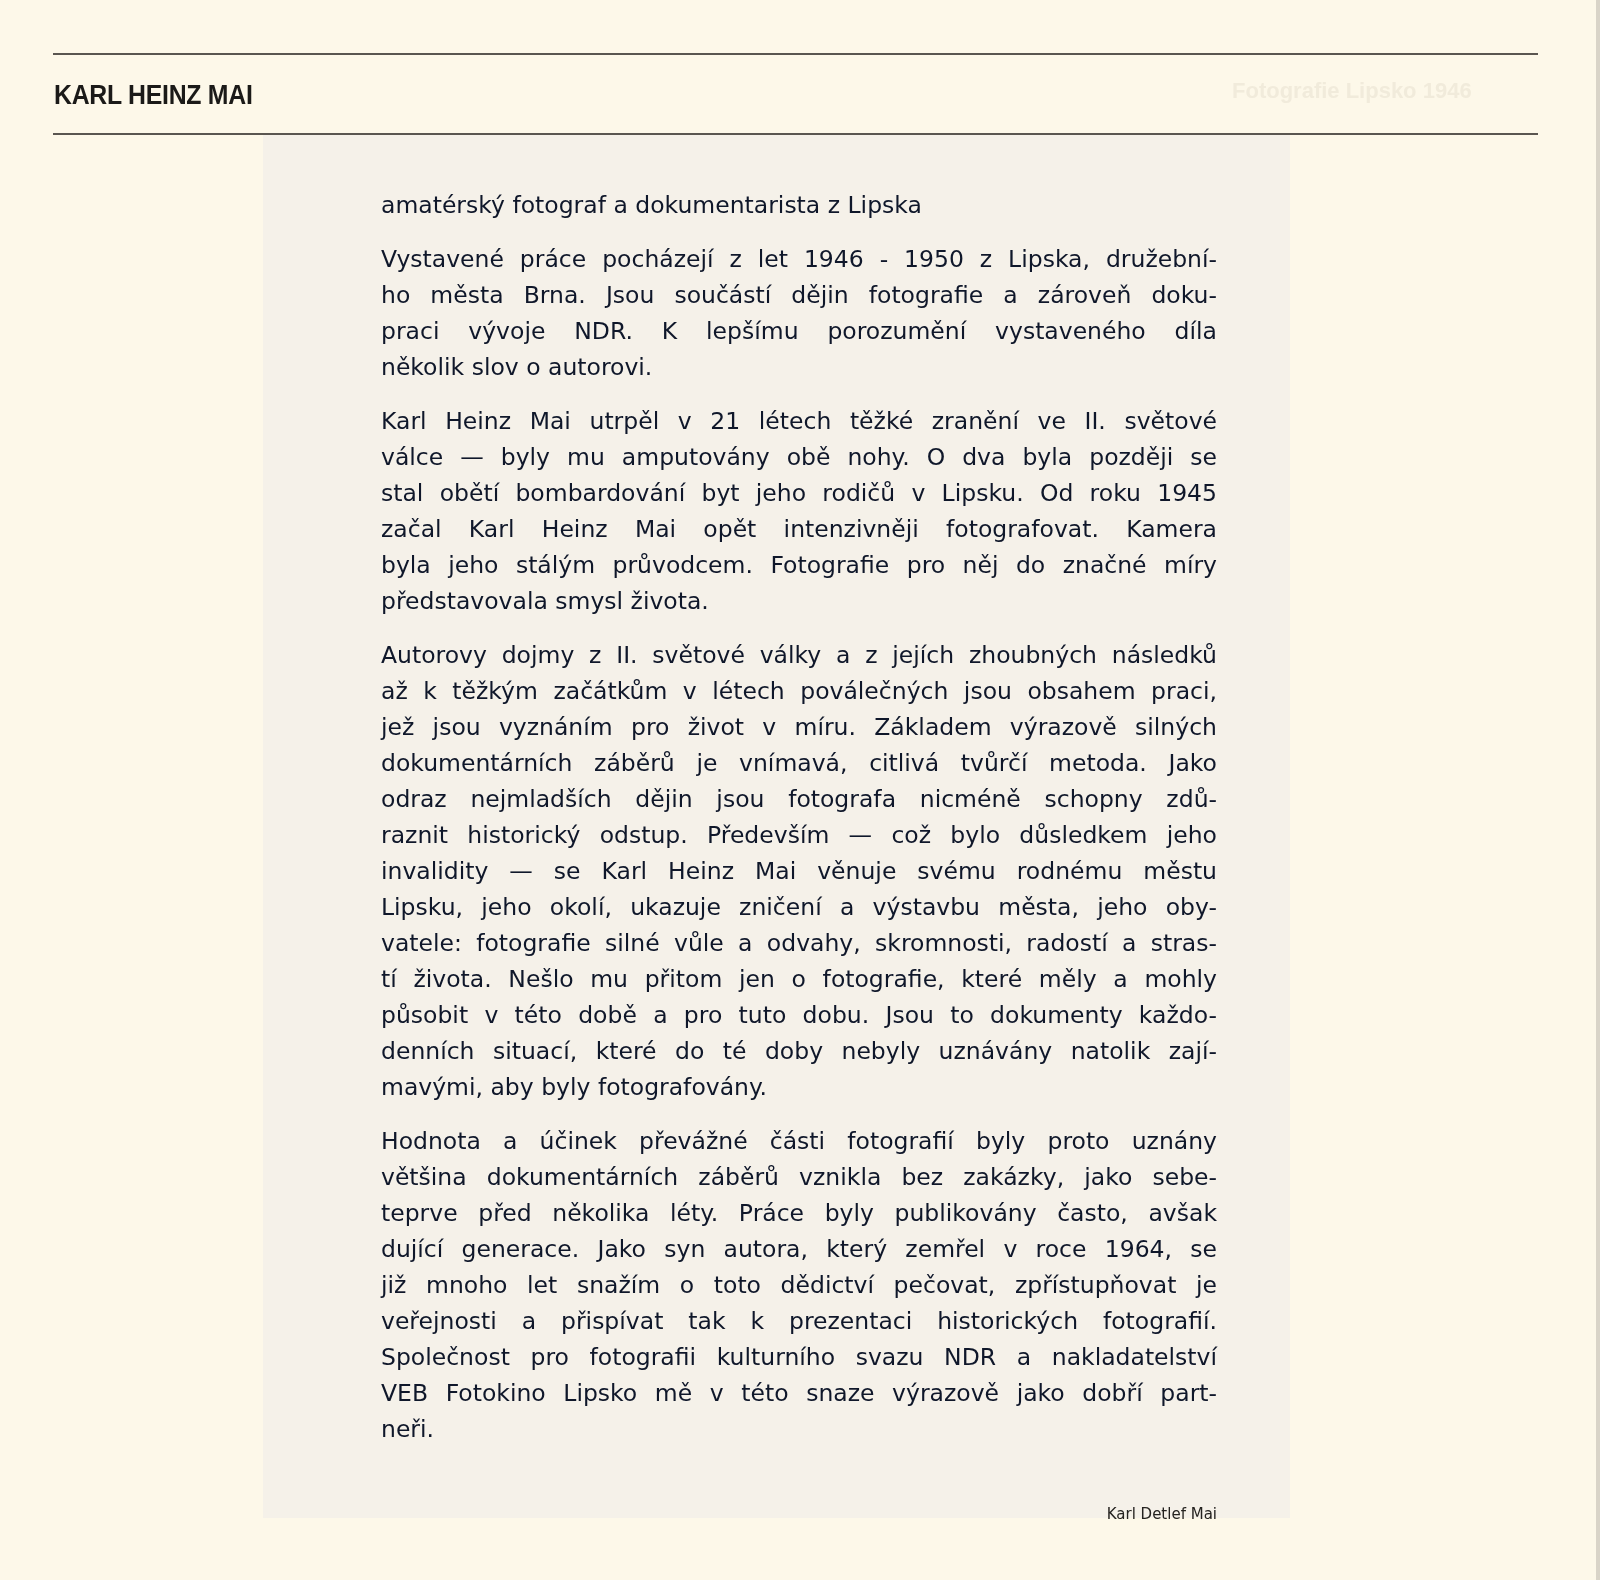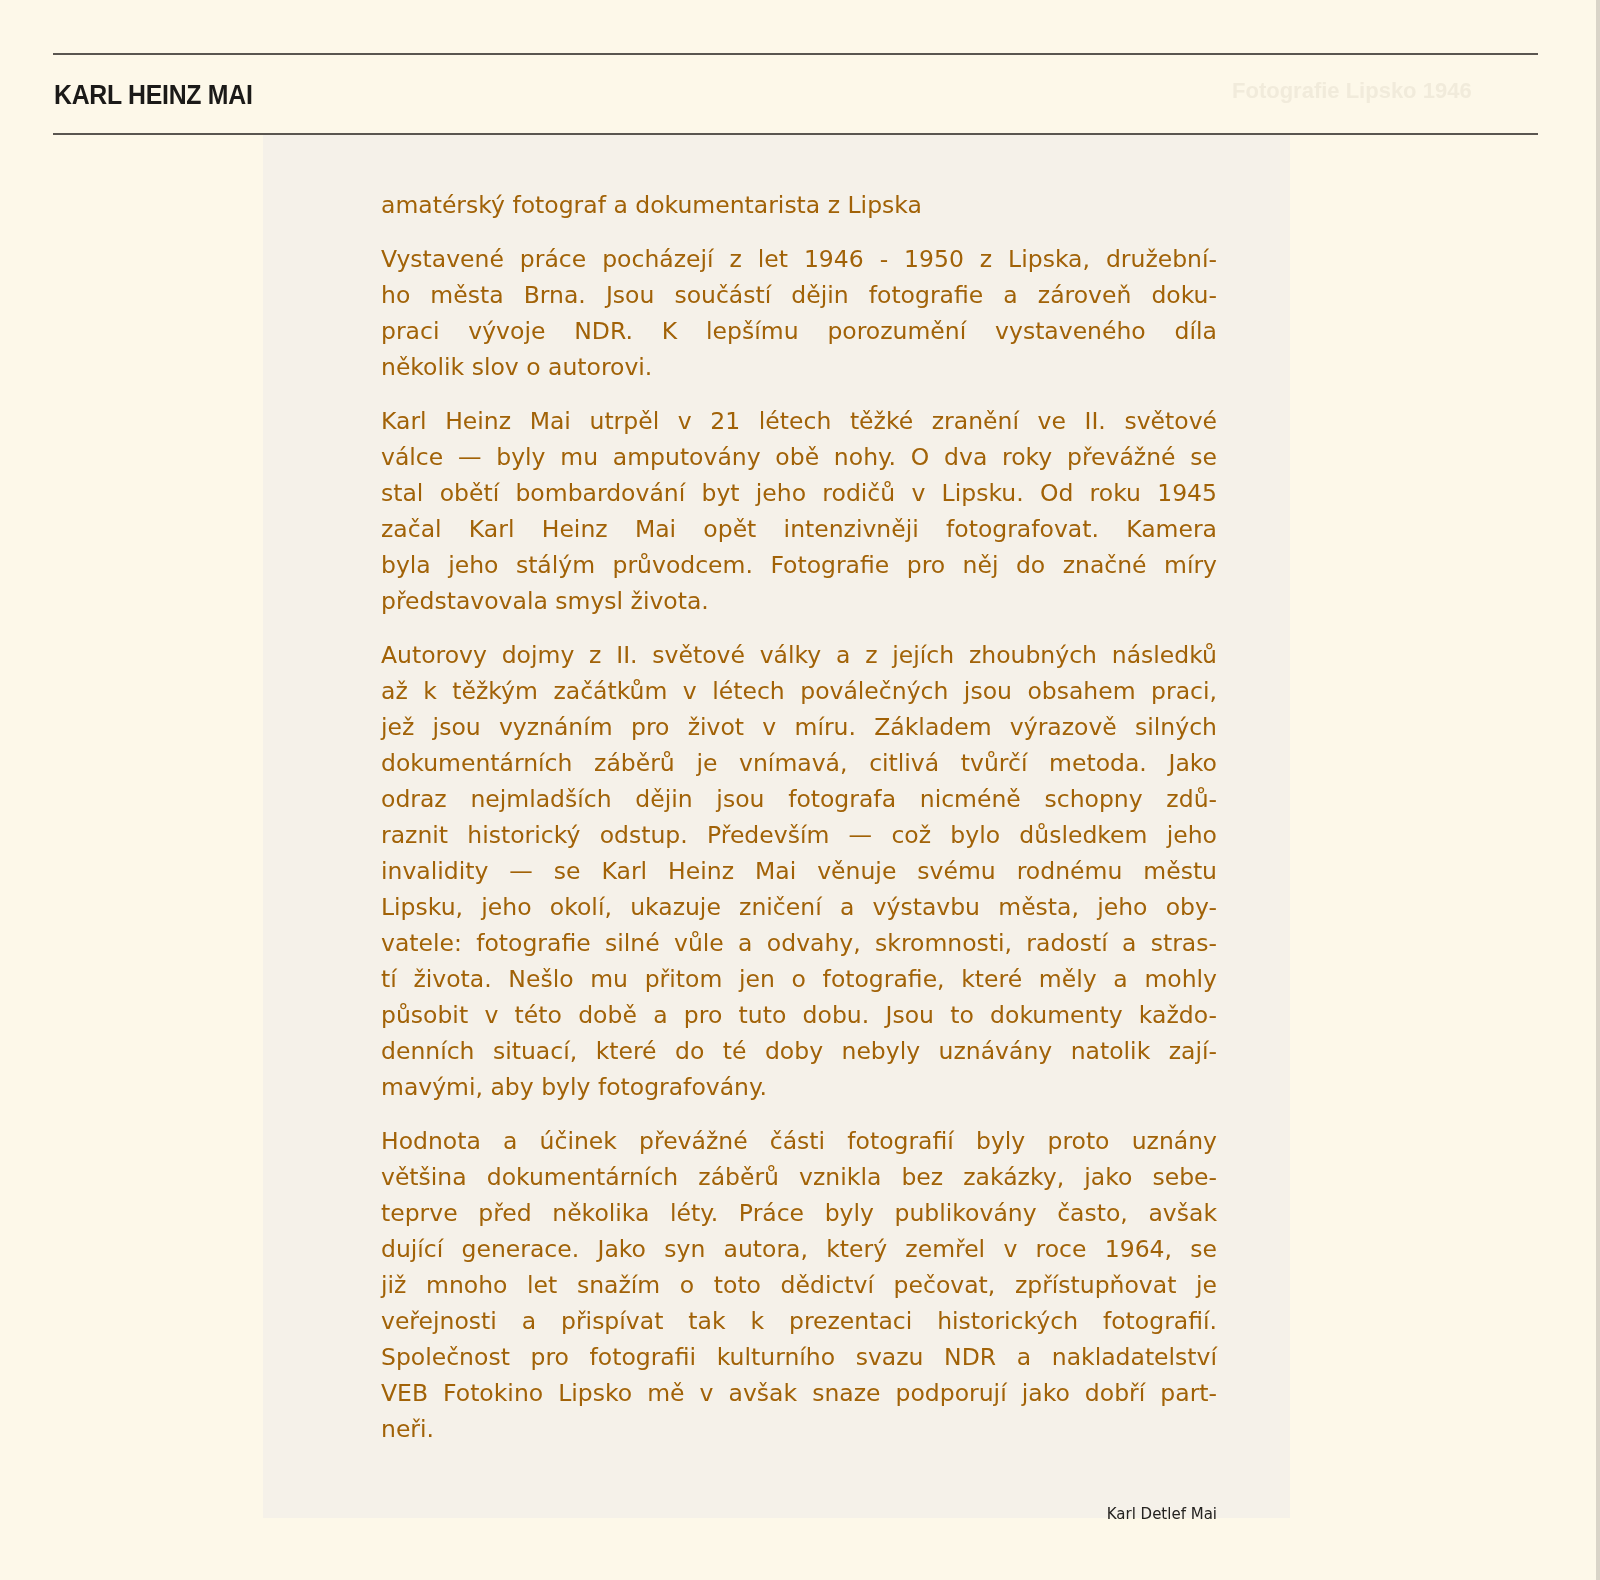--- a/index.html
+++ b/index.html
@@ -61,21 +61,21 @@
       height: 1383px;
       background: #f5f1e9;
     }
     .content {
       position: absolute;
       left: 381px;
       top: 187px;
       width: 836px;
       font-size: 23.5px;
       line-height: 36px;
-      color: #a16207;
+      color: #0f172a;
     }
     .subtitle {
       margin: 0 0 18px 0;
     }
     .para {
       margin: 0 0 18px 0;
       text-align: justify;
       hyphens: manual;
     }
     .para .line {
@@ -110,21 +110,21 @@
   <div class="subtitle">amatérský fotograf a dokumentarista z Lipska</div>
 
   <div class="para">
       <span class="line">Vystavené práce pocházejí z let 1946 - 1950 z Lipska, družební-</span>
       <span class="line">ho města Brna. Jsou součástí dějin fotografie a zároveň doku-</span>
       <span class="line">praci vývoje NDR. K lepšímu porozumění vystaveného díla</span>
       <span class="line last">několik slov o autorovi.</span>
     </div>
   <div class="para">
       <span class="line">Karl Heinz Mai utrpěl v 21 létech těžké zranění ve II. světové</span>
-      <span class="line">válce — byly mu amputovány obě nohy. O dva roky převážné se</span>
+      <span class="line">válce — byly mu amputovány obě nohy. O dva byla později se</span>
       <span class="line">stal obětí bombardování byt jeho rodičů v Lipsku. Od roku 1945</span>
       <span class="line">začal Karl Heinz Mai opět intenzivněji fotografovat. Kamera</span>
       <span class="line">byla jeho stálým průvodcem. Fotografie pro něj do značné míry</span>
       <span class="line last">představovala smysl života.</span>
     </div>
   <div class="para">
       <span class="line">Autorovy dojmy z II. světové války a z jejích zhoubných následků</span>
       <span class="line">až k těžkým začátkům v létech poválečných jsou obsahem praci,</span>
       <span class="line">jež jsou vyznáním pro život v míru. Základem výrazově silných</span>
       <span class="line">dokumentárních záběrů je vnímavá, citlivá tvůrčí metoda. Jako</span>
@@ -139,18 +139,18 @@
       <span class="line last">mavými, aby byly fotografovány.</span>
     </div>
   <div class="para">
       <span class="line">Hodnota a účinek převážné části fotografií byly proto uznány</span>
       <span class="line">většina dokumentárních záběrů vznikla bez zakázky, jako sebe-</span>
       <span class="line">teprve před několika léty. Práce byly publikovány často, avšak</span>
       <span class="line">dující generace. Jako syn autora, který zemřel v roce 1964, se</span>
       <span class="line">již mnoho let snažím o toto dědictví pečovat, zpřístupňovat je</span>
       <span class="line">veřejnosti a přispívat tak k prezentaci historických fotografií.</span>
       <span class="line">Společnost pro fotografii kulturního svazu NDR a nakladatelství</span>
-      <span class="line">VEB Fotokino Lipsko mě v avšak snaze podporují jako dobří part-</span>
+      <span class="line">VEB Fotokino Lipsko mě v této snaze výrazově jako dobří part-</span>
       <span class="line last">neři.</span>
     </div>
 </div>
 
 <div class="signature">Karl Detlef Mai</div>
 
 </body></html>

